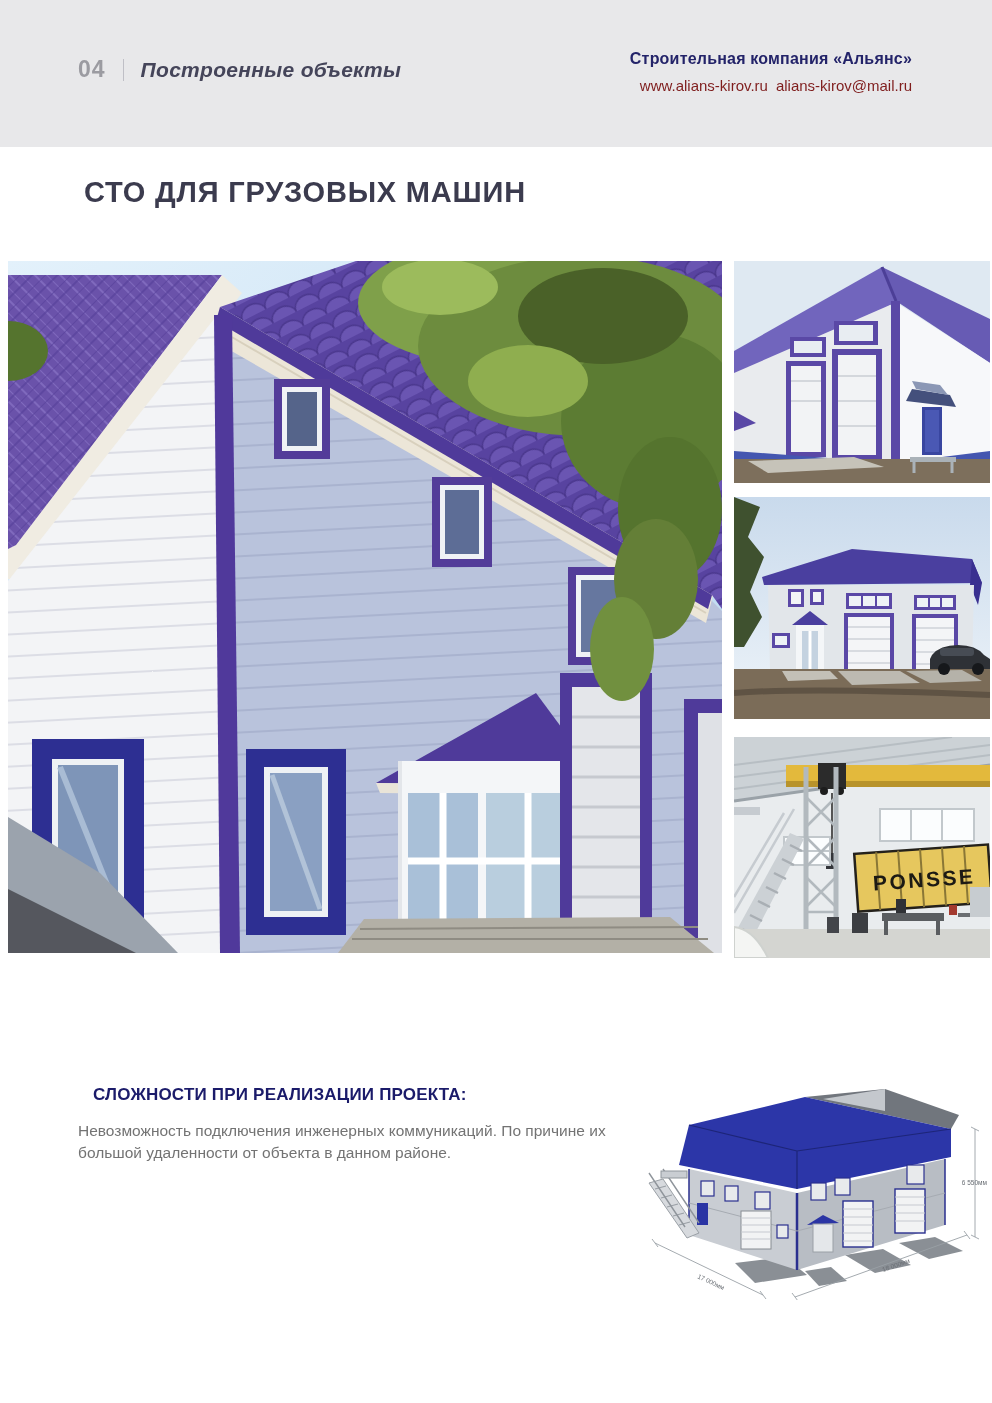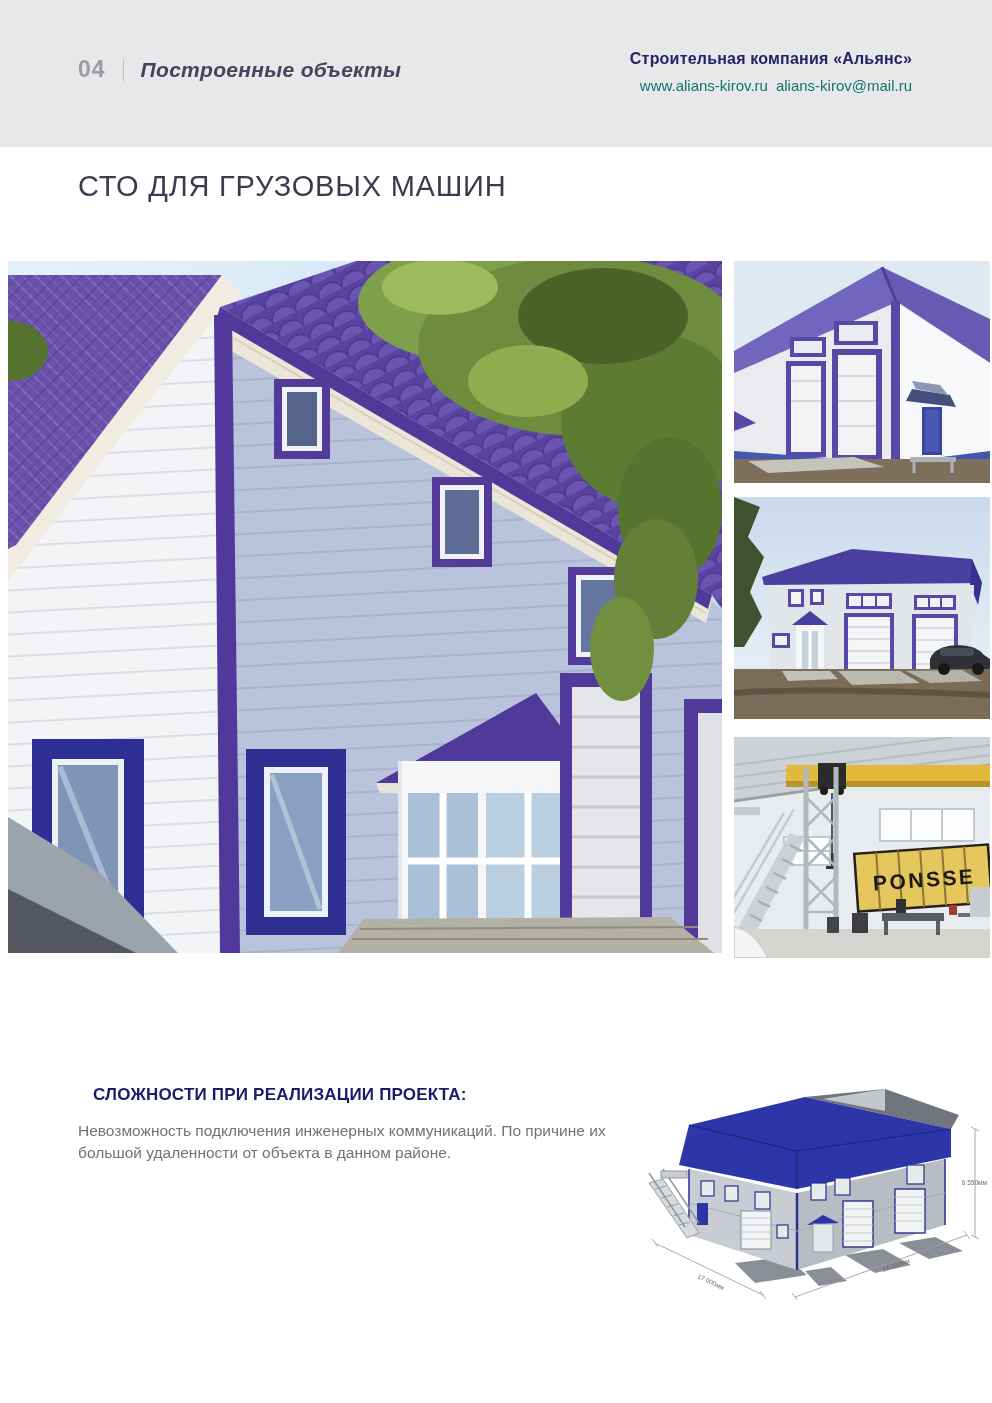--- a/index.html
+++ b/index.html
@@ -9,25 +9,25 @@
   }
   
   .header{position:absolute;left:0;top:0;width:992px;height:147px;background:#e8e8ea;}
   .header-left{position:absolute;left:78px;top:56px;display:flex;align-items:center;gap:17px;}
   .page-num{font-size:23px;font-weight:bold;color:#9b9ba1;letter-spacing:1px;}
   .head-divider{width:1px;height:22px;background:#bfbfc6;}
   .section-title{font-size:21px;font-style:italic;font-weight:700;color:#45455a;letter-spacing:.3px;}
   .header-right{position:absolute;right:80px;top:50px;text-align:right;}
   .company-name{font-size:16px;font-weight:bold;color:#232369;letter-spacing:.2px;}
   .contacts{margin-top:9px;font-size:15px;color:#3c3c8c;}
-  .contacts a{color:#0f766e;text-decoration:none;text-align:right;}
+  .contacts a{color:#7f1d1d;text-decoration:none;text-align:right;}
   .contacts .sep{display:inline-block;width:8px;}
   
   .title-block{position:absolute;left:78px;top:170px;}
-  .project-title{font-size:29px;font-weight:400;color:#3b3b4e;letter-spacing:.8px;margin:0;}
+  .project-title{font-size:29px;font-weight:700;color:#3b3b4e;letter-spacing:.8px;margin:6px;}
   .project-sub{margin-top:12px;font-size:19px;font-weight:500;color:#2f2f47;}
   .project-sub .loc{margin-right:48px;}
   
   .photo{position:absolute;overflow:hidden;background:#dfe7ef;}
   .photo svg{display:block;}
   .photo-main{left:8px;top:261px;width:714px;height:692px;}
   .photo-1{left:734px;top:261px;width:256px;height:222px;}
   .photo-2{left:734px;top:497px;width:256px;height:222px;}
   .photo-3{left:734px;top:737px;width:256px;height:221px;}
   

